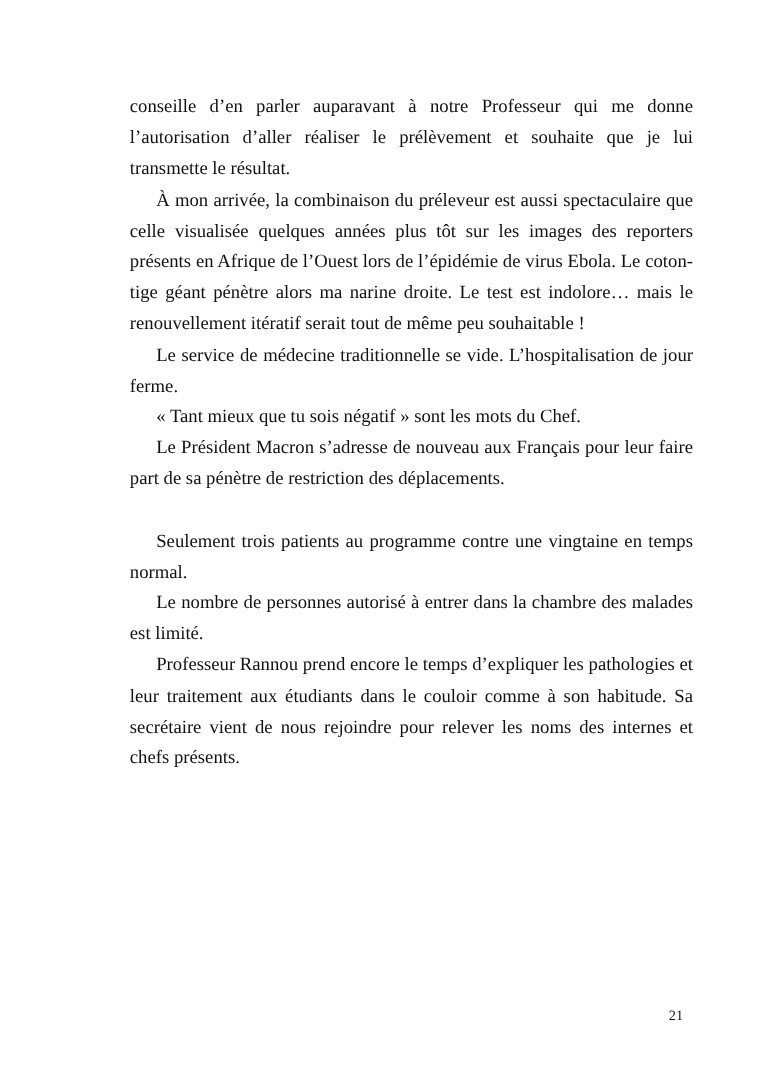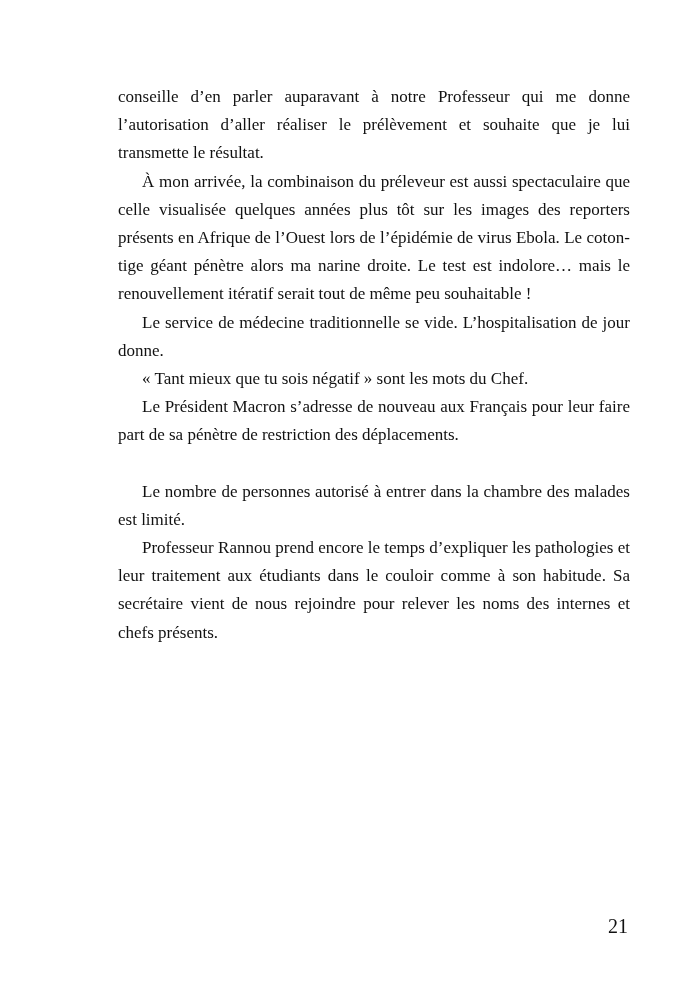--- a/index.html
+++ b/index.html
@@ -35,31 +35,32 @@
       text-indent: 0;
     }
     .gap {
       height: 28px;
     }
     .folio {
       position: absolute;
       left: 608px;
       top: 915px;
       font-family: "Liberation Serif", "DejaVu Serif", serif;
-      font-size: 20px;
+      font-size: 13px;
       color: #111111;
     }
   </style>
 </head>
 <body>
 
 <div class="page">
   <p class="para noindent">conseille d’en parler auparavant à notre Professeur qui me donne l’autorisation d’aller réaliser le prélèvement et souhaite que je lui transmette le résultat.</p>
   <p class="para">À mon arrivée, la combinaison du préleveur est aussi spectaculaire que celle visualisée quelques années plus tôt sur les images des reporters présents en Afrique de l’Ouest lors de l’épidémie de virus Ebola. Le coton-tige géant pénètre alors ma narine droite. Le test est indolore… mais le renouvellement itératif serait tout de même peu souhaitable !</p>
-  <p class="para">Le service de médecine traditionnelle se vide. L’hospitalisation de jour donne.</p>
+  <p class="para">Le service de médecine traditionnelle se vide. L’hospitalisation de jour ferme.</p>
   <p class="para">« Tant mieux que tu sois négatif » sont les mots du Chef.</p>
   <p class="para">Le Président Macron s’adresse de nouveau aux Français pour leur faire part de sa pénètre de restriction des déplacements.</p>
   <div class="gap"></div>
+  <p class="para">Seulement trois patients au programme contre une vingtaine en temps normal.</p>
   <p class="para">Le nombre de personnes autorisé à entrer dans la chambre des malades est limité.</p>
   <p class="para">Professeur Rannou prend encore le temps d’expliquer les pathologies et leur traitement aux étudiants dans le couloir comme à son habitude. Sa secrétaire vient de nous rejoindre pour relever les noms des internes et chefs présents.</p>
 </div>
 
 <div class="folio">21</div>
 
 </body></html>

